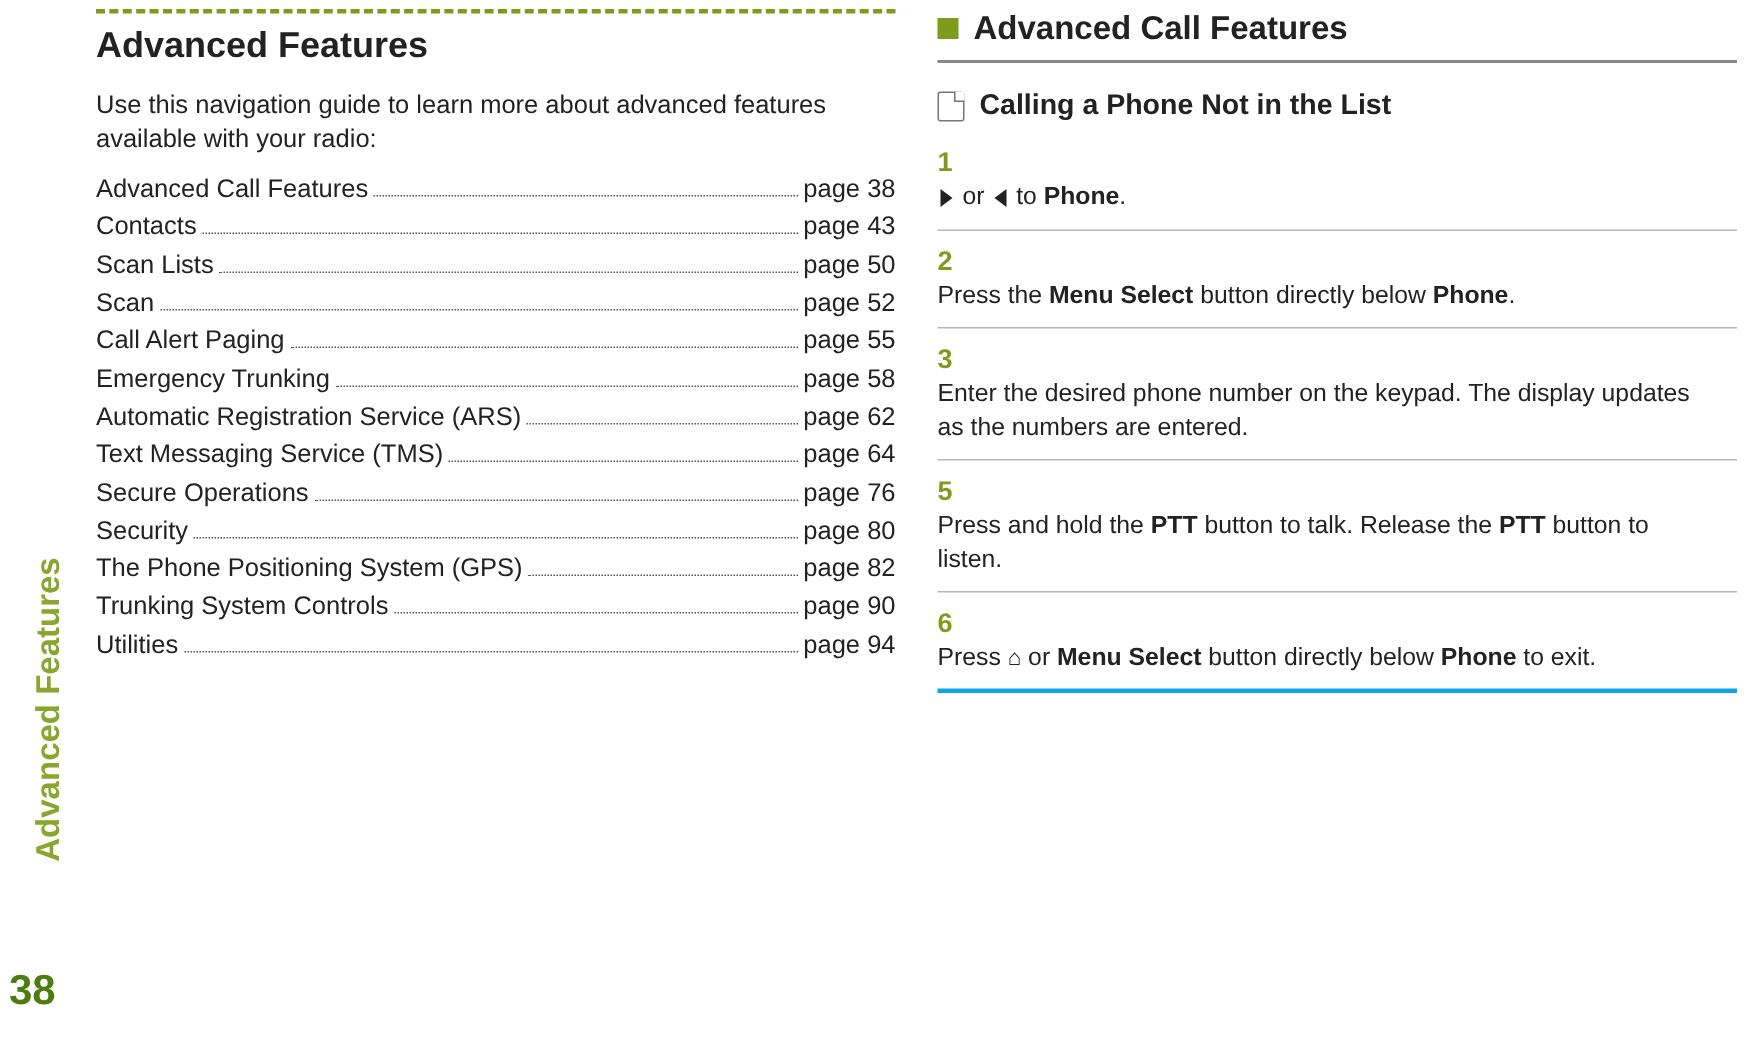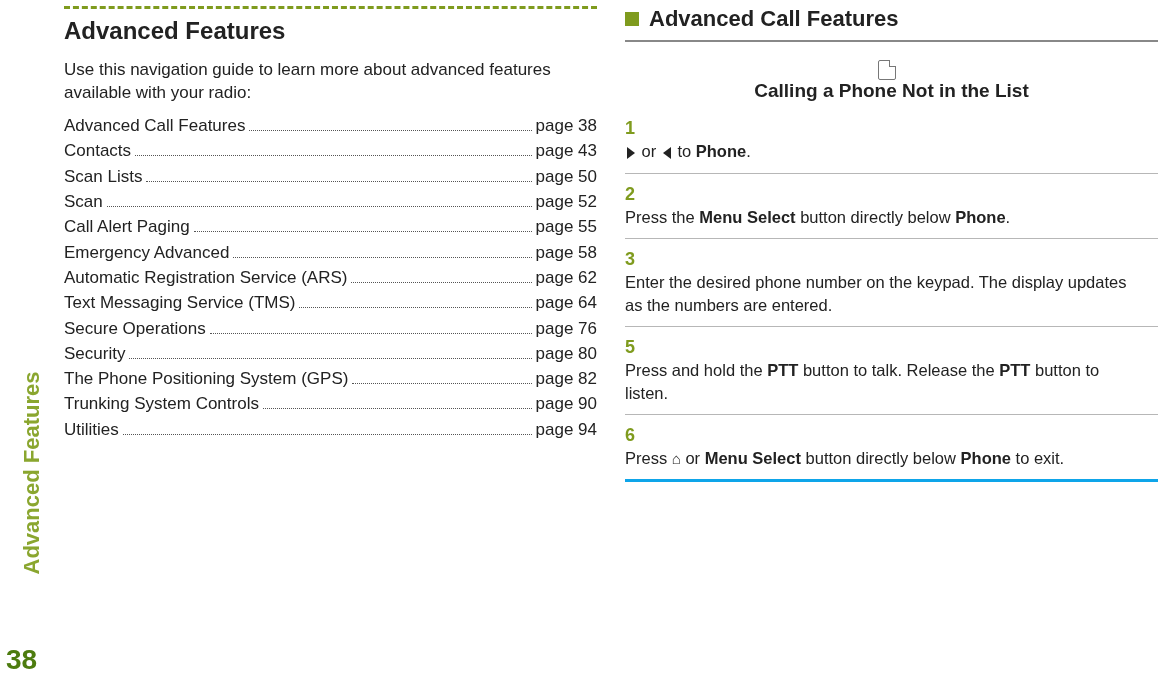--- a/index.html
+++ b/index.html
@@ -14,21 +14,21 @@
   .intro{font-size:17px;line-height:1.35;margin:0 0 10px 0;}
   .toc{font-size:17px;}
   .toc-row{display:flex;align-items:baseline;margin:4px 0;white-space:nowrap;}
   .toc-title{}
   .dots{flex:1;border-bottom:1px dotted #555;margin:0 4px 4px 4px;height:0.9em;}
   .toc-page{white-space:nowrap;}
   .sec-head{display:flex;align-items:center;margin:0 0 4px 0;}
   .sq{width:14px;height:14px;background:#7f9b1e;margin-right:10px;flex:0 0 auto;}
   .sec-title{font-size:22px;font-weight:bold;}
   .sec-rule{height:2px;background:#888;margin:8px 0 18px 0;}
-  .sub-head{display:flex;align-items:center;margin:0 0 6px 0;flex-direction:column;}
+  .sub-head{display:flex;align-items:center;margin:0 0 6px 0;}
   .book-ic{width:16px;height:18px;border:1px solid #777;border-radius:2px;margin-right:10px;position:relative;flex:0 0 auto;}
   .book-ic::after{content:"";position:absolute;top:-1px;right:-1px;width:6px;height:6px;border-left:1px solid #777;border-bottom:1px solid #777;background:#fff;}
   .sub-title{font-size:19px;font-weight:bold;}
   .steps{margin-top:2px;}
   .step{border-bottom:1px solid #b7b7b7;padding:8px 0 10px 0;font-size:16.5px;line-height:1.35;}
   .step:last-child{border-bottom:3px solid #0ea5e9;}
   .snum{color:#7f9b1e;font-weight:bold;font-size:18px;display:inline-block;width:22px;vertical-align:top;}
   .stext{display:inline-block;width:calc(100% - 26px);vertical-align:top;}
   b{font-weight:bold;}
   .tri{display:inline-block;vertical-align:middle;}
@@ -73,21 +73,21 @@
             <span class="toc-title">Scan</span>
             <span class="dots"></span>
             <span class="toc-page">page 52</span>
           </div>
           <div class="toc-row">
             <span class="toc-title">Call Alert Paging</span>
             <span class="dots"></span>
             <span class="toc-page">page 55</span>
           </div>
           <div class="toc-row">
-            <span class="toc-title">Emergency Advanced</span>
+            <span class="toc-title">Emergency Trunking</span>
             <span class="dots"></span>
             <span class="toc-page">page 58</span>
           </div>
           <div class="toc-row">
             <span class="toc-title">Automatic Registration Service (ARS)</span>
             <span class="dots"></span>
             <span class="toc-page">page 62</span>
           </div>
           <div class="toc-row">
             <span class="toc-title">Text Messaging Service (TMS)</span>

